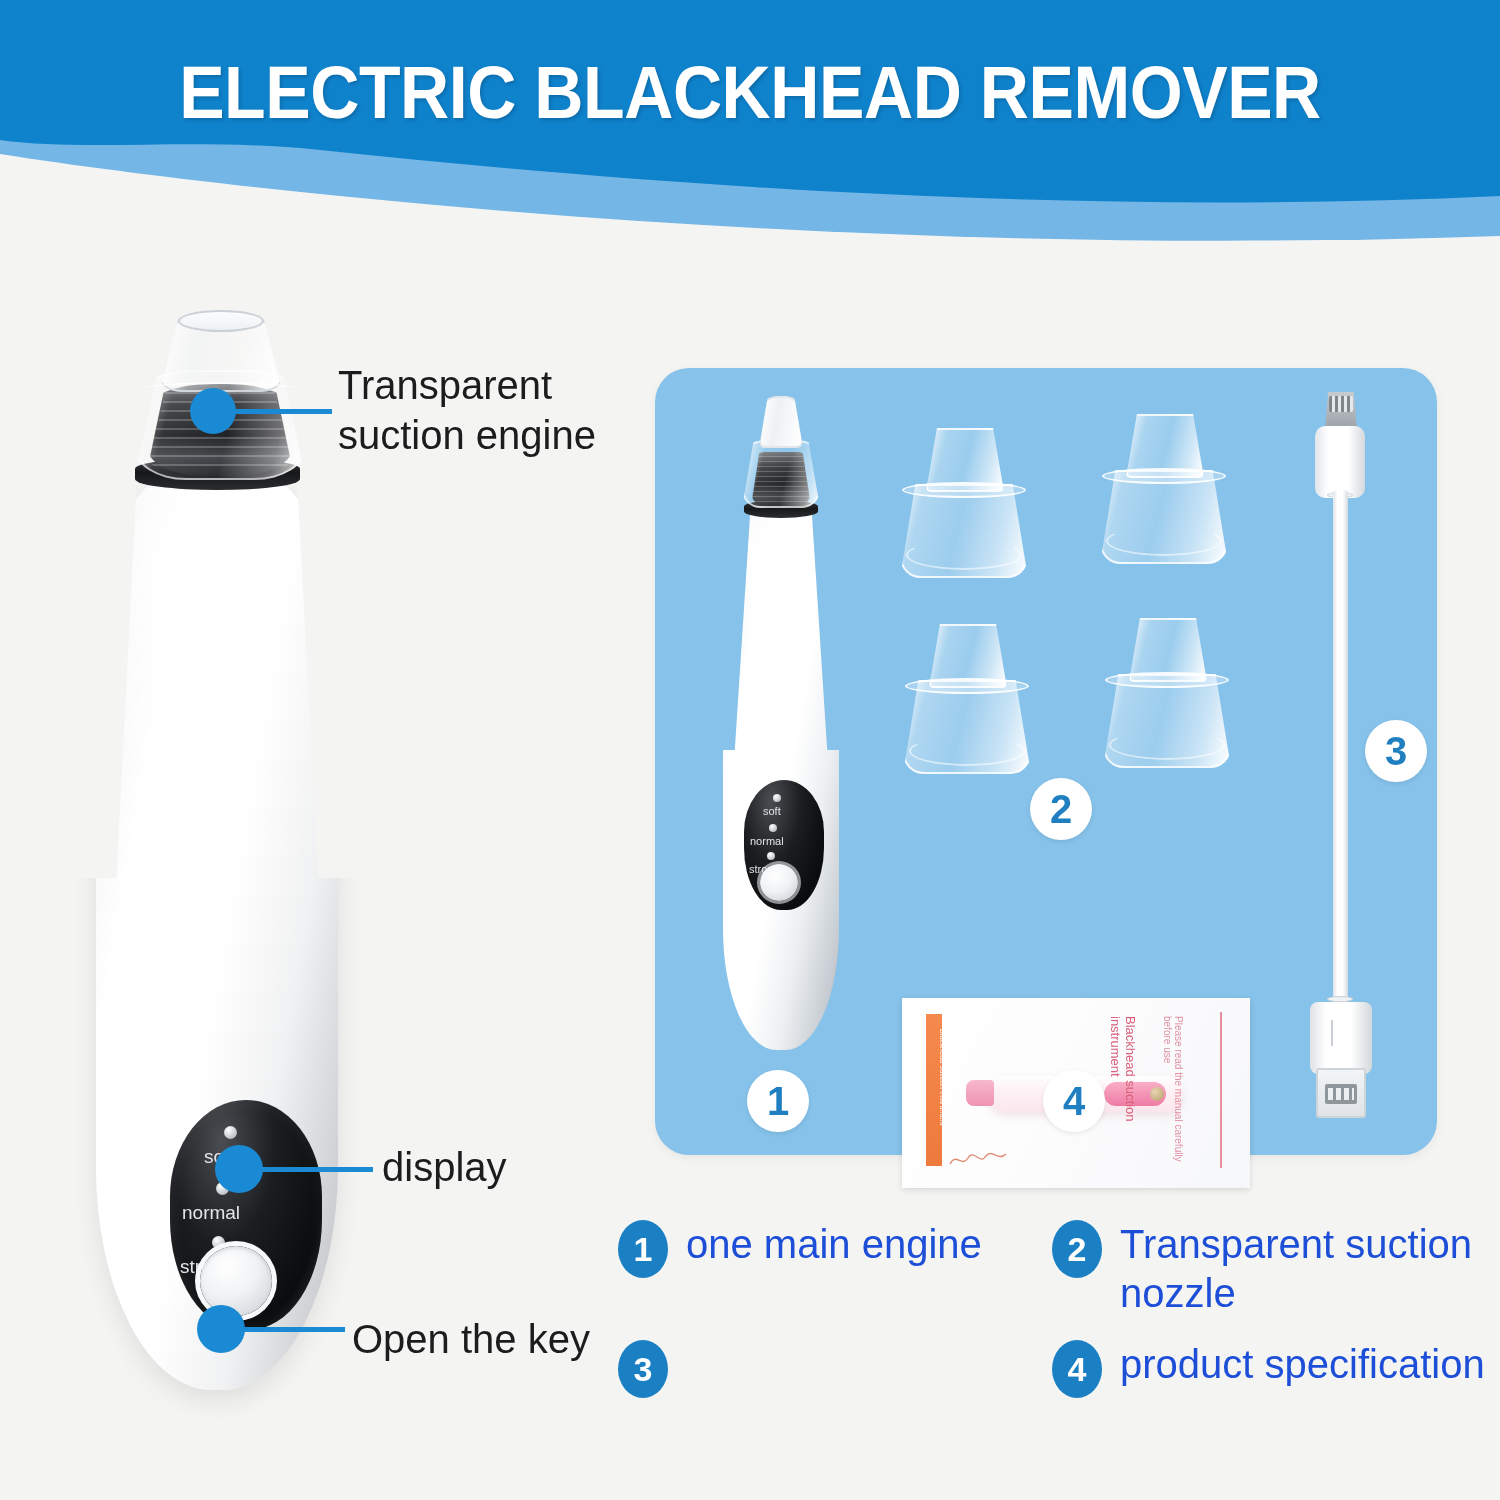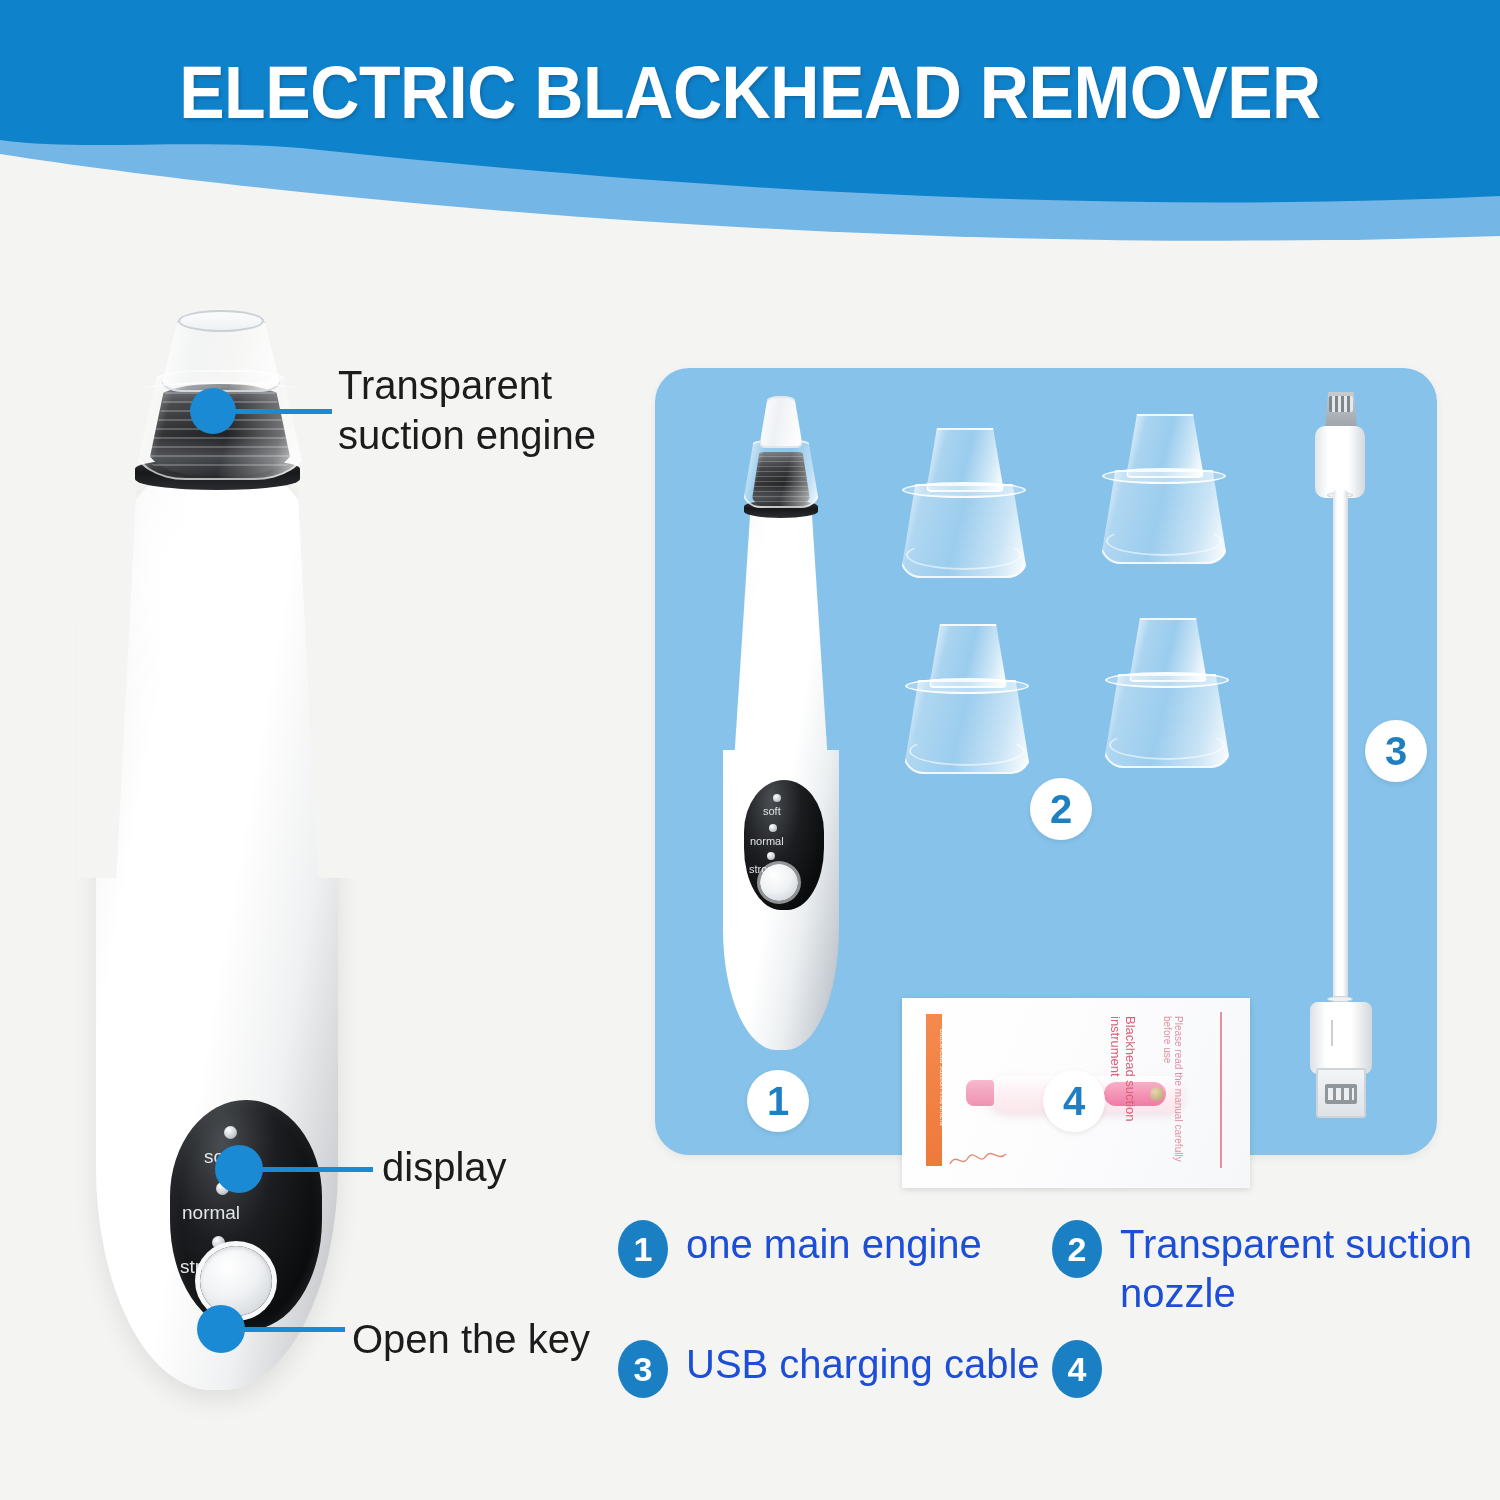--- a/index.html
+++ b/index.html
@@ -490,19 +490,19 @@
     <div class="lg-text">one main engine</div>
   </div>
 
   <div class="lg-item" style="left:434px; top:4px; width:446px;">
     <div class="lg-badge">2</div>
     <div class="lg-text">Transparent suction nozzle</div>
   </div>
 
   <div class="lg-item" style="left:0px; top:124px; width:430px;">
     <div class="lg-badge">3</div>
-    <div class="lg-text">USB charging cable</div>
   </div>
 
   <div class="lg-item" style="left:434px; top:124px; width:446px;">
     <div class="lg-badge">4</div>
+    <div class="lg-text">product specification</div>
   </div>
 </div>
 
 </body></html>

